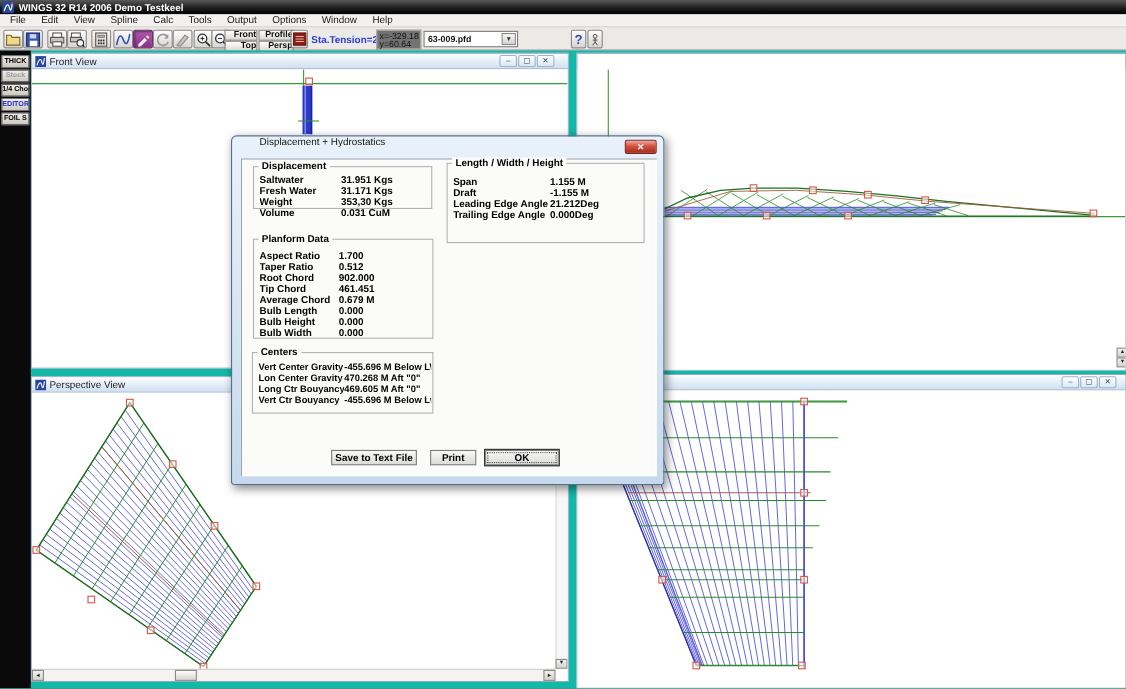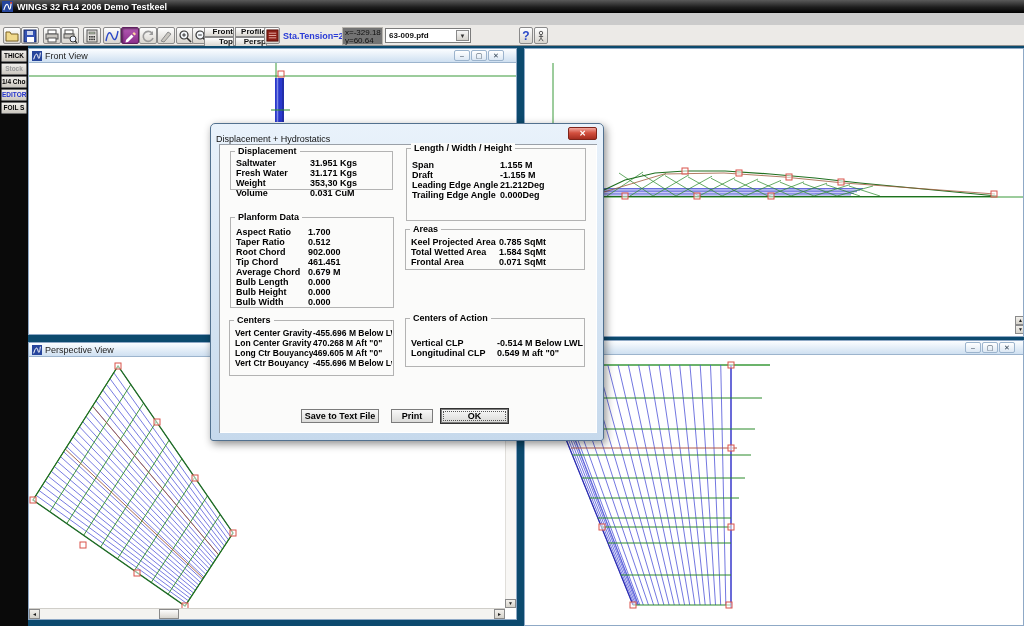--- a/index.html
+++ b/index.html
@@ -14,42 +14,42 @@
 .toolbar{position:absolute;left:0;top:25px;width:100%;height:21px;background:#eceae7;border-bottom:1px solid #8f8f8f}
 .tbtn{position:absolute;top:2px;width:18px;height:17px;background:linear-gradient(#fefefe,#d8d5cf);border:1px solid #8a8a8a;border-radius:2px;display:flex;align-items:center;justify-content:center}
 .tbtn.pressed{background:linear-gradient(#b259b2,#8c2f8c);border-color:#5e205e;box-shadow:inset 1px 1px 2px rgba(0,0,0,.45)}
 .vbtn{position:absolute;height:10px;font-size:8px;font-weight:bold;text-align:right;line-height:8px;background:linear-gradient(#ffffff,#dbd8d2);border:1px solid #8a8a8a;color:#111}
 .tb-blue-label{position:absolute;left:283px;top:6px;font-size:9px;font-weight:bold;color:#2a3bd6;white-space:nowrap}
 .coords{position:absolute;left:342px;top:2px;width:41px;height:18px;background:#737373;border:1px solid #b7b4ae;font-size:8px;line-height:8px;color:#111;padding:1px 0 0 2px;white-space:nowrap}
 .combo{position:absolute;left:385px;top:3px;width:86px;height:15px;background:#fff;border:1px solid #7b7b7b;font-size:8px;font-weight:bold;color:#111;line-height:13px;padding-left:3px}
 .combo-arrow{position:absolute;right:1px;top:1px;width:13px;height:11px;background:linear-gradient(#f7f7f7,#d5d2cc);border:1px solid #8a8a8a;font-size:6px;text-align:center;line-height:10px;color:#333}
 
 
-.main{position:absolute;left:0;top:46px;width:1024px;height:580px;background:#0c4a6e}
+.main{position:absolute;left:0;top:46px;width:1024px;height:580px;background:#14b8a6}
 .sidebar{position:absolute;left:0;top:0;width:28px;height:100%;background:#0a0a0a;padding-top:3px;z-index:5}
 .sbtn{margin:1px auto 1px auto;width:26px;height:12px;background:linear-gradient(#f0eeea,#ccc8c0);border:1px solid #6f6f6f;border-radius:1px;font-size:6.5px;font-weight:bold;text-align:center;line-height:10px;color:#000;overflow:hidden;white-space:nowrap}
 .sbtn.disabled{color:#999}
 .sbtn.accent{color:#2233cc}
 
 
 .win{position:absolute;border:1px solid #8fa9c6;background:#fff}
 .win-tb{position:relative;height:14px;background:linear-gradient(#fbfdff,#cfe0f1);border-bottom:1px solid #9cb4cd;display:flex;align-items:center;padding:0 3px}
 .win-title{font-size:9px;color:#222;margin-left:3px;white-space:nowrap}
 .win-btns{position:absolute;top:1px;display:flex;gap:1px}
 .wbtn{width:16px;height:11px;background:linear-gradient(#ffffff,#dce8f4);border:1px solid #9cb4cd;border-radius:2px;font-size:7px;line-height:9px;text-align:center;color:#345}
 .win-body{position:absolute;left:0;top:14px;right:0;bottom:0;background:#fff;overflow:hidden}
 .sarr{position:absolute;width:11px;height:9px;background:linear-gradient(#f2f0ec,#d5d2ca);border:1px solid #8a8a8a;font-size:5px;line-height:7px;text-align:center;color:#222}
 .hscroll{position:absolute;left:0;bottom:0;height:11px;background:#f4f3f0;border-top:1px solid #d0cec9}
 .hthumb{position:absolute;top:0;width:20px;height:10px;background:linear-gradient(#fdfdfd,#d8d5cf);border:1px solid #8a8a8a}
 .harr{position:absolute;top:0;width:11px;height:10px;background:linear-gradient(#f2f0ec,#d5d2ca);border:1px solid #8a8a8a;font-size:5px;line-height:8px;text-align:center;color:#222}
 .vtrack{position:absolute;right:0;top:0;width:11px;background:#f8f7f5;border-left:1px solid #e0deda}
 
 
 .dialog{position:absolute;left:210px;top:77px;width:394px;height:318px;background:linear-gradient(#e9f2fb,#c6d9ec);border:1px solid #52718f;border-radius:5px 5px 3px 3px;box-shadow:2px 3px 9px rgba(0,0,0,.45);z-index:50}
-.dialog-tb{position:relative;height:20px;display:flex;align-items:flex-end;padding-left:5px}
+.dialog-tb{position:relative;height:20px;display:flex;align-items:flex-start;padding-left:25px}
 .dialog-title{font-size:9px;color:#111;white-space:nowrap}
 .dlg-close{position:absolute;right:6px;top:3px;width:29px;height:13px;background:linear-gradient(#f2a79e 0%,#d3503f 45%,#a52d20 100%);border:1px solid #7e241a;border-radius:2px;color:#fff;font-size:8px;font-weight:bold;line-height:11px;text-align:center}
 .dialog-panel{position:absolute;left:8px;top:20px;width:378px;height:289px;background:#fbfbfa;box-shadow:inset 1px 1px 0 #9aa0a8,inset -1px -1px 0 #fff}
 .groupbox{position:absolute;border:1px solid #b3b3b3}
 .gtitle{position:absolute;top:-6px;left:4px;background:#fbfbfa;padding:0 3px;font-size:9px;font-weight:bold;color:#000;line-height:10px;white-space:nowrap}
 .rows{position:absolute;left:5px;top:6px;right:1px;overflow:hidden}
 .row{height:10px;line-height:10px;white-space:nowrap;overflow:hidden;font-size:9px;font-weight:bold;color:#000}
 .row .lbl{display:inline-block;vertical-align:top;overflow:hidden;white-space:nowrap}
 .g-displacement{left:11px;top:7px;width:163px;height:39px}  .g-displacement .lbl{width:74px}
 .g-lwh{left:187px;top:4px;width:180px;height:73px}          .g-lwh .lbl{width:88px} .g-lwh .rows{top:11px}
@@ -70,20 +70,32 @@
     <span>
         <svg width="11" height="11" viewBox="0 0 12 12">
           <rect width="12" height="12" fill="#26459c"></rect>
           <path d="M2 10C4 3 6 2 7 6s2 5 3-4" stroke="#fff" fill="none" stroke-width="1.2"></path>
           <rect x="9" y="1" width="2" height="2" fill="#d04030"></rect>
         </svg>
       </span>
     <span class="title-text">WINGS 32 R14 2006 Demo Testkeel</span>
   </div>
 
+  <div class="menubar">
+      <span class="menu-item">File</span>
+      <span class="menu-item">Edit</span>
+      <span class="menu-item">View</span>
+      <span class="menu-item">Spline</span>
+      <span class="menu-item">Calc</span>
+      <span class="menu-item">Tools</span>
+      <span class="menu-item">Output</span>
+      <span class="menu-item">Options</span>
+      <span class="menu-item">Window</span>
+      <span class="menu-item">Help</span>
+    </div>
 
   <div class="toolbar">
     <div class="tbtn" style="left:3px">
         <svg width="14" height="14" viewBox="0 0 14 14">
           <path d="M1 3h4l1 2h7v7H1z" fill="#f0d98c" stroke="#7a6324"></path>
         </svg>
       </div>
     <div class="tbtn" style="left:21px">
         <svg width="14" height="14" viewBox="0 0 14 14">
           <rect x="1" y="1" width="12" height="12" fill="#3452b4" stroke="#1b2c66"></rect>
@@ -458,43 +470,28 @@
               <div class="row"><span class="lbl">Aspect Ratio</span><span class="val">1.700</span></div>
               <div class="row"><span class="lbl">Taper Ratio</span><span class="val">0.512</span></div>
               <div class="row"><span class="lbl">Root Chord</span><span class="val">902.000</span></div>
               <div class="row"><span class="lbl">Tip Chord</span><span class="val">461.451</span></div>
               <div class="row"><span class="lbl">Average Chord</span><span class="val">0.679 M</span></div>
               <div class="row"><span class="lbl">Bulb Length</span><span class="val">0.000</span></div>
               <div class="row"><span class="lbl">Bulb Height</span><span class="val">0.000</span></div>
               <div class="row"><span class="lbl">Bulb Width</span><span class="val">0.000</span></div>
             </div>
         </div>
-        <div class="groupbox g-areas">
-          <span class="gtitle">Areas</span>
-          <div class="rows">
-              <div class="row"><span class="lbl">Keel Projected Area</span><span class="val">0.785 SqMt</span></div>
-              <div class="row"><span class="lbl">Total Wetted Area</span><span class="val">1.584 SqMt</span></div>
-              <div class="row"><span class="lbl">Frontal Area</span><span class="val">0.071 SqMt</span></div>
-            </div>
-        </div>
         <div class="groupbox g-centers">
           <span class="gtitle">Centers</span>
           <div class="rows">
               <div class="row"><span class="lbl">Vert Center Gravity</span><span class="val">-455.696 M Below LWL</span></div>
               <div class="row"><span class="lbl">Lon Center Gravity</span><span class="val">470.268 M Aft "0"</span></div>
               <div class="row"><span class="lbl">Long Ctr Bouyancy</span><span class="val">469.605 M Aft "0"</span></div>
               <div class="row"><span class="lbl">Vert Ctr Bouyancy</span><span class="val">-455.696 M Below Lwl</span></div>
             </div>
         </div>
-        <div class="groupbox g-coa">
-          <span class="gtitle">Centers of Action</span>
-          <div class="rows">
-              <div class="row"><span class="lbl">Vertical CLP</span><span class="val">-0.514 M Below LWL</span></div>
-              <div class="row"><span class="lbl">Longitudinal CLP</span><span class="val">0.549 M aft "0"</span></div>
-            </div>
-        </div>
         <div class="dbtn" style="left:82px;width:78px">Save to Text File</div>
         <div class="dbtn" style="left:172px;width:42px">Print</div>
         <div class="dbtn default" style="left:222px;width:67px">OK</div>
       </div>
     </div>
   </div>
 </div>
 
 </body></html>

